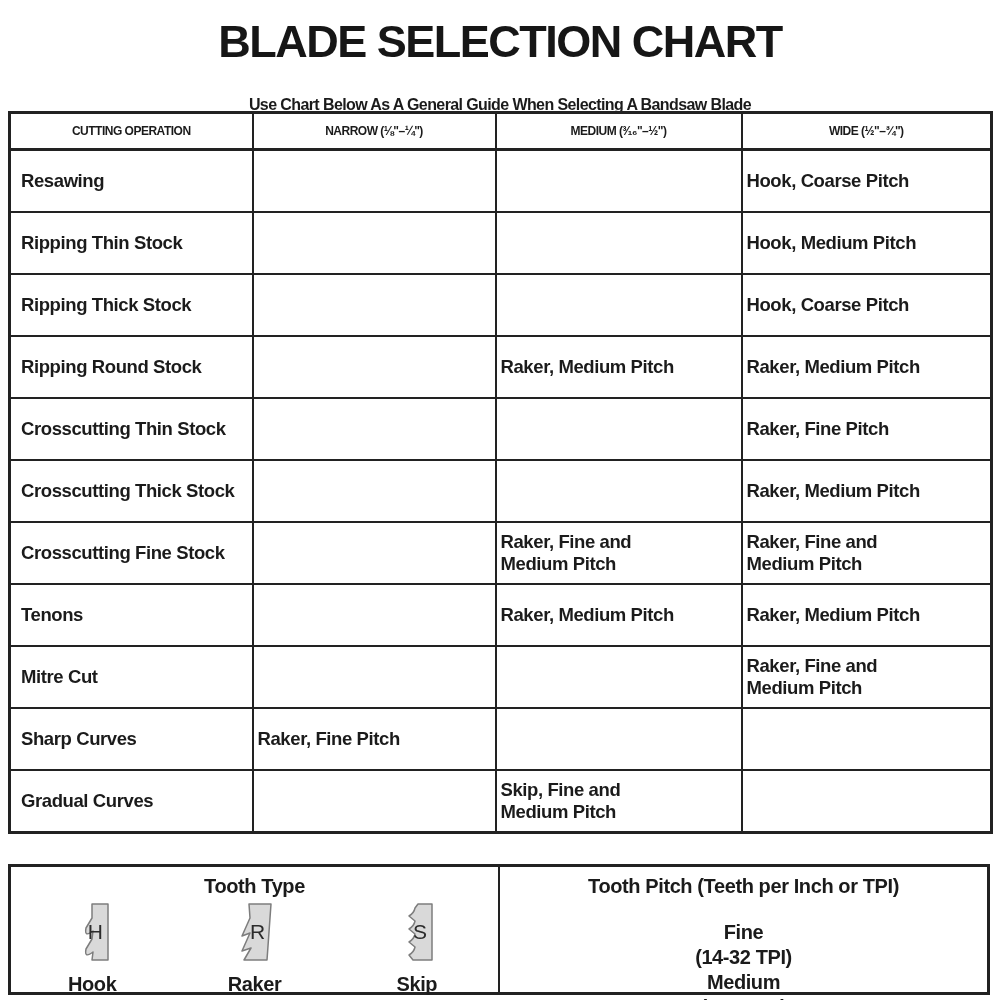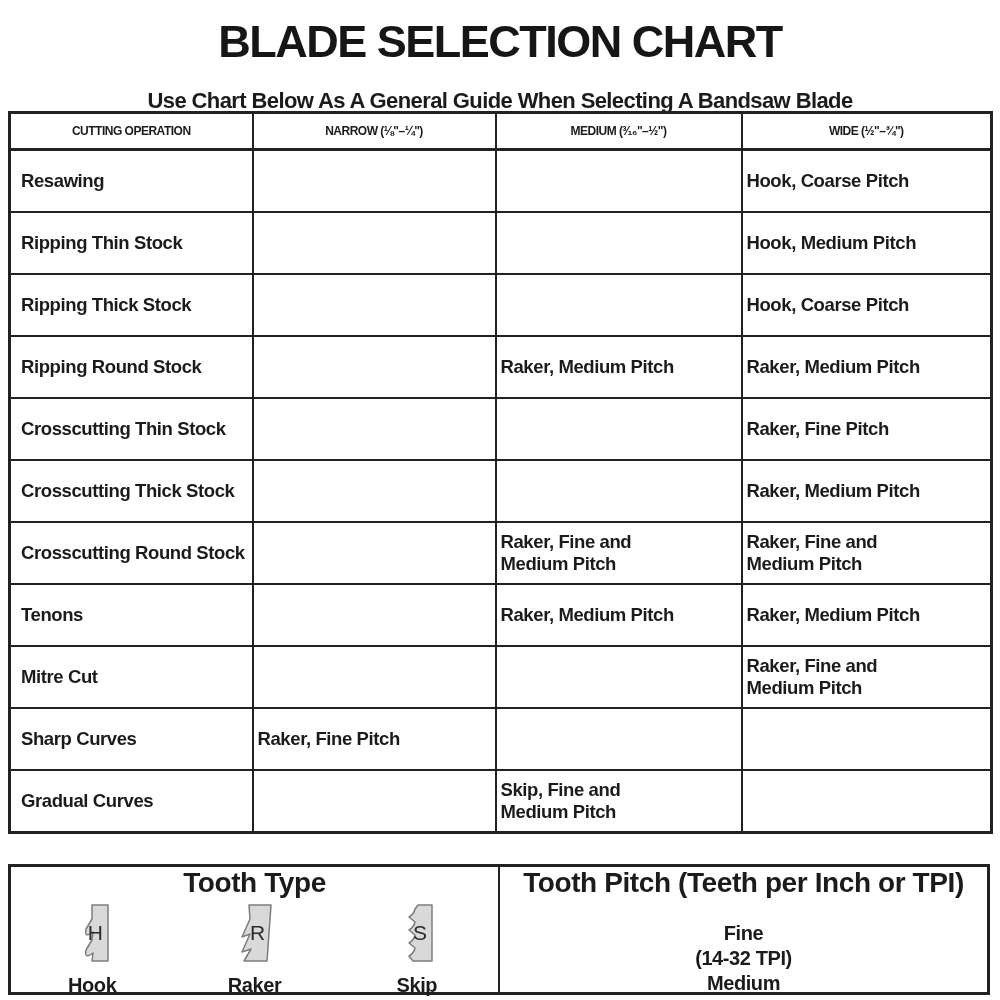--- a/index.html
+++ b/index.html
@@ -7,22 +7,22 @@
     position:relative; width:1000px; height:1000px; overflow:hidden;
     background:#ffffff; color:#1b1b1b;
     font-family:"Liberation Sans","DejaVu Sans",sans-serif;
     font-weight:bold;
   }
   .title {
     margin:16px; padding-top:3px; text-align:center;
     font-size:45px; letter-spacing:-1.5px; line-height:1.0; color:#161616;
   }
   .subtitle {
-    margin-top:24px; text-align:center;
-    font-size:22px; letter-spacing:-0.6px; color:#1b1b1b;
+    margin-top:32px; text-align:center;
+    font-size:16px; letter-spacing:-0.6px; color:#1b1b1b;
   }
   table.chart {
     position:absolute; left:8px; top:111px; width:982px;
     border-collapse:collapse; table-layout:fixed;
     border:3px solid #222;
   }
   col.c-op   { width:243px; }
   col.c-nar  { width:243px; }
   col.c-med  { width:246px; }
   col.c-wide { width:250px; }
@@ -38,21 +38,21 @@
   }
   .chart td.op { text-align:left; padding-left:10px; }
   .legend {
     position:absolute; left:8px; top:864px; width:982px; height:131px;
     border:3px solid #222; box-sizing:border-box; display:flex;
   }
   .legend-left {
     width:489px; box-sizing:border-box; border-right:2px solid #222;
   }
   .legend-right { flex:1;border-radius:30px; }
-  .legend-title { text-align:center; font-size:28px; letter-spacing:-0.4px; }
+  .legend-title { text-align:center; font-size:20px; letter-spacing:-0.4px; margin-top:8px; }
   .tooth-row { display:flex; justify-content:space-around; margin-top:5px; }
   .tooth { text-align:center; width:140px; }
   .glyph { position:relative; width:40px; height:58px; margin:0 auto; }
   .glyph svg { position:absolute; left:0; top:0; }
   .tooth-letter {
     position:absolute; left:58%; top:50%; transform:translate(-50%,-50%);
     font-size:21px; font-weight:400; color:#2b2b2b; letter-spacing:0;
   }
   .tooth-label { font-size:20px; margin-top:12px; letter-spacing:-0.4px; }
   .pitch-row { display:flex; justify-content:space-around; margin-top:22px;flex-direction:column; }
@@ -115,21 +115,21 @@
         <td></td>
         <td>Raker, Fine Pitch</td>
       </tr>
       <tr>
         <td class="op">Crosscutting Thick Stock</td>
         <td></td>
         <td></td>
         <td>Raker, Medium Pitch</td>
       </tr>
       <tr>
-        <td class="op">Crosscutting Round Stock</td>
+        <td class="op">Crosscutting Fine Stock</td>
         <td></td>
         <td>Raker, Fine and
 Medium Pitch</td>
         <td>Raker, Fine and
 Medium Pitch</td>
       </tr>
       <tr>
         <td class="op">Tenons</td>
         <td></td>
         <td>Raker, Medium Pitch</td>

